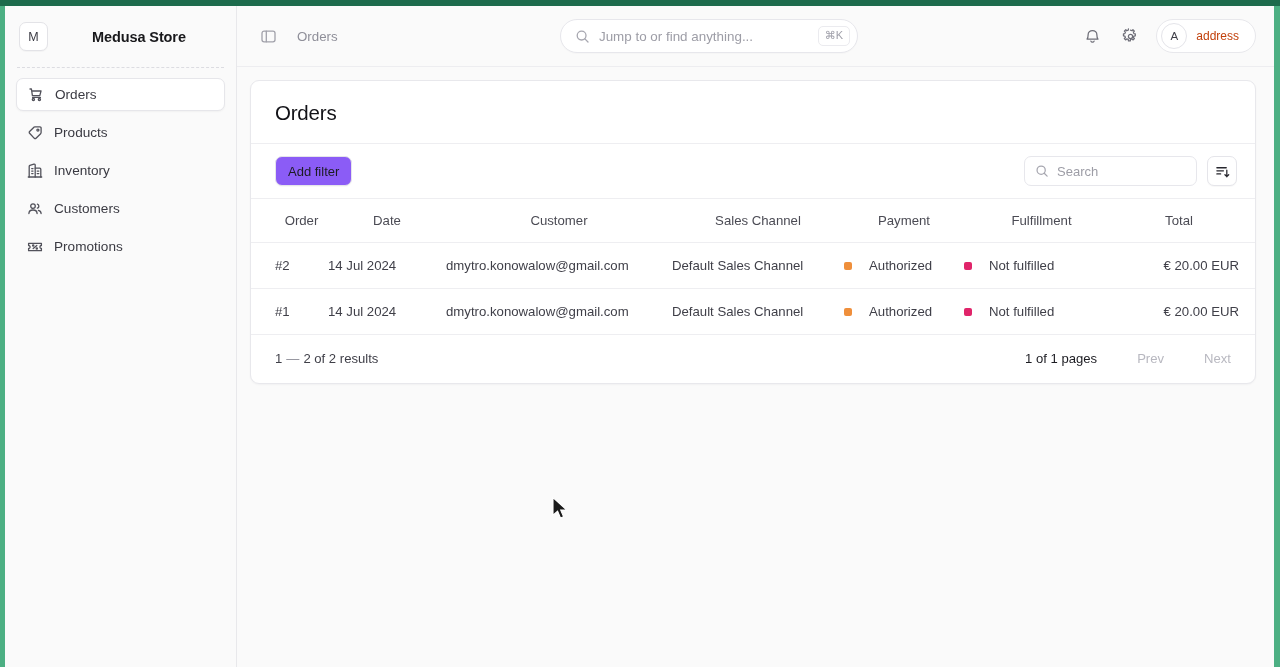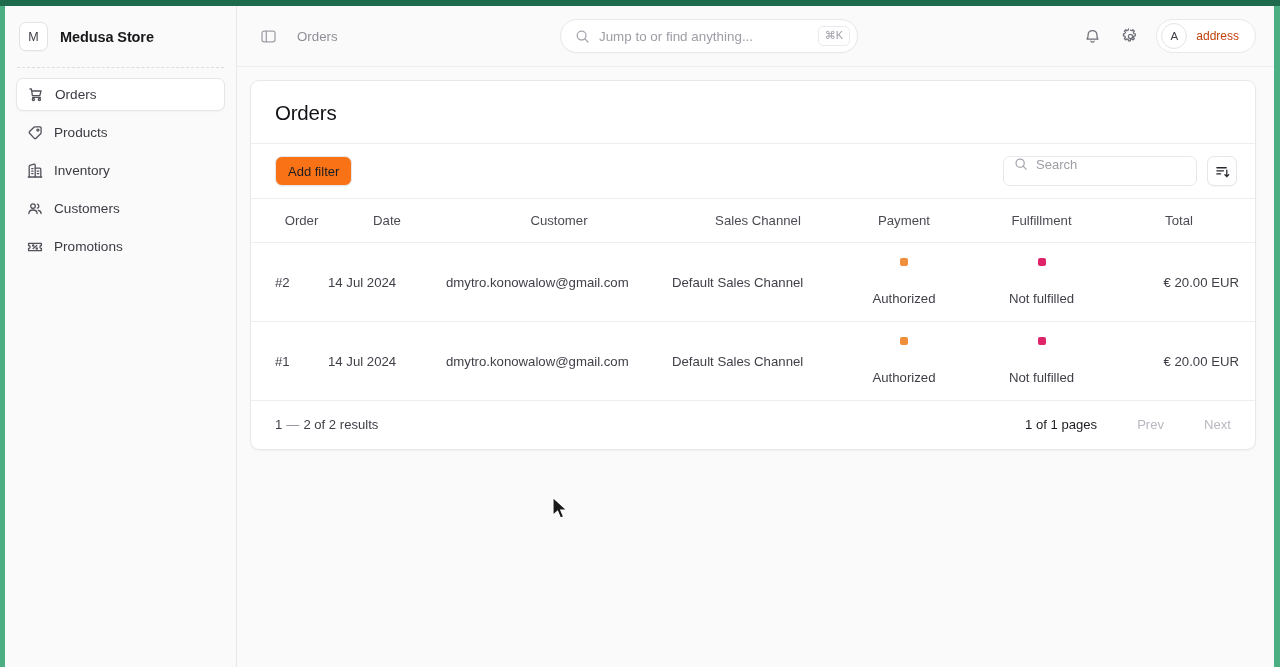--- a/index.html
+++ b/index.html
@@ -40,20 +40,21 @@
     border: 1px solid #e3e3e7;
     border-radius: 7px;
     background: #fff;
     display: flex; align-items: center; justify-content: center;
     font-size: 12.5px; color: #3b3b44; font-weight: 400;
     box-shadow: 0 1px 1px rgba(0,0,0,0.03);
   }
   .brand-name {
     font-size: 14.5px; font-weight: 600; color: #18181b;
     letter-spacing: -0.1px;
+    margin-left: 32px;
   }
   .brand-divider {
     margin: 0 12px;
     border-top: 1px dashed #dcdce1;
     height: 0;
   }
   #nav { padding: 10px 11px 0 11px; }
   .nav-item {
     display: flex; align-items: center; gap: 11px;
     height: 33px;
@@ -165,36 +166,36 @@
     letter-spacing: -0.2px;
   }
   .toolbar {
     display: flex; align-items: center;
     padding: 12px 18px 12px 24px;
     border-bottom: 1px solid #eeeef1;
     gap: 10px;
   }
   .btn-filter {
     border: 1px solid #e5e5ea;
-    background: #f97316;
+    background: #8b5cf6;
     border-radius: 7px;
     height: 30px;
     padding: 0 12px;
     font-size: 13px; color: #1c1c22;
     font-family: inherit;
     cursor: pointer;
     box-shadow: 0 1px 1px rgba(0,0,0,0.03);
   }
   .toolbar-spacer { flex:1 1 auto; }
   .search-box {
-    width: 194px; height: 30px;
+    width: 173px; height: 30px;
     border: 1px solid #e7e7ec;
     border-radius: 7px;
     background: #fff;
-    display:flex; gap: 8px;
+    display:flex; align-items:center; gap: 8px;
     padding: 0 10px;
     cursor: text;
   }
   .search-box .mag { color: #a7a7b0; display:flex; }
   .search-ph { font-size: 13px; color: #9d9da6; }
   .sort-btn {
     width: 30px; height: 30px;
     border: 1px solid #e5e5ea;
     border-radius: 7px;
     background: #fff;
@@ -224,21 +225,21 @@
   .c-date    { width: 118px; }
   .c-cust    { width: 226px; }
   .c-chan    { width: 172px; }
   .c-pay     { width: 120px; }
   .c-ful     { width: 155px; }
   .c-total   { width: 120px; text-align: right; }
   .c-extra   { width: 60px;  text-align: right; padding-right: 24px !important; }
   thead .c-total { text-align: center; }
   thead .c-extra { text-align: right; }
 
-  .status { display:flex; align-items:center; gap: 25px; flex-direction: column; }
+  .status { display:flex; align-items:center; gap: 17px; }
   .dot { width: 8px; height: 8px; border-radius: 2px; flex: 0 0 8px; }
 
   .card-foot {
     display:flex; align-items:center;
     padding: 16px 24px 17px 24px;
     font-size: 13.1px;
   }
   .foot-left { color: #3f3f48; }
   .foot-left .dash { color: #8b8b95; margin: 0 4px; }
   .foot-right { margin-left: auto; display:flex; align-items:center; gap: 40px; }

